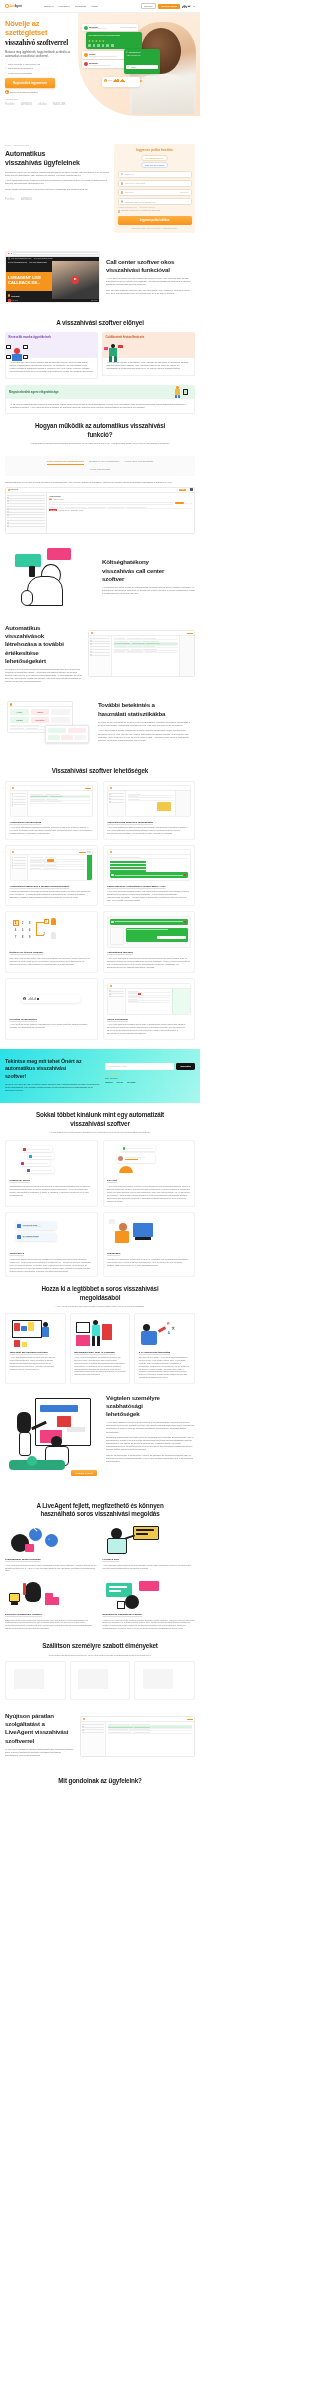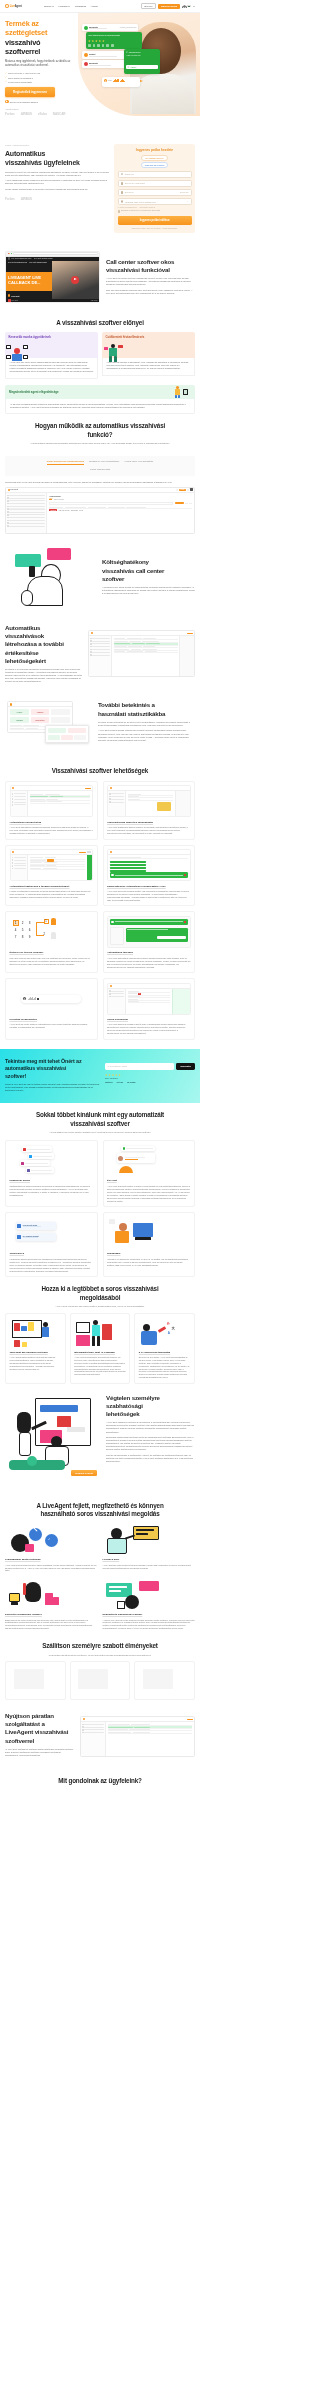--- a/index.html
+++ b/index.html
@@ -56,21 +56,21 @@
   .hero-bg {
     position: absolute; right: 0; top: 0; width: 122px; height: 103px;
     background: linear-gradient(160deg,#fdf0e3 0%, #fde8d4 60%, #fbe2c8 100%);
     border-bottom-left-radius: 60px;
   }
   .hero-inner { position: relative; display: flex; padding: 6px 5px 0 5px; }
   .hero-left { width: 70px; }
   .hero-h1 { font-size: 7.4px; line-height: 9.4px; font-weight: bold; letter-spacing: -0.2px; }
   .hero-h1 .o1 { color: #f7941d; display:block; }
   .hero-h1 .o2 { color: #f7941d; display:block; }
-  .hero-h1 .d1 { color: #222; display:block; }
+  .hero-h1 .d1 { color: #222; display:block;font-family:Liberation Serif, serif; }
   .hero-sub { font-size: 2.7px; line-height: 4.1px; color: #555; margin-top: 3.5px; }
   .hero-list { margin-top: 3.5px; display: flex; flex-direction: column; gap: 1.3px; }
   .hero-list li { list-style: none; font-size: 2.15px; color: #777; display:flex; align-items:center; gap:1px;}
   .tick { color: #f7941d; font-size: 2.4px; }
   .hero-cta {
     margin-top: 4px; background: linear-gradient(180deg,#fcb040,#f7941d);
     color: #fff; font-size: 2.9px; font-weight: bold; text-align: center;
     border-radius: 1.5px; padding: 2.9px 0; width: 50px;
     box-shadow: 0 0.5px 1.5px rgba(247,148,29,.4);
   }
@@ -407,21 +407,21 @@
               <b style="height:1.2px"></b>
           </div>
           <div class="arrow-cur"></div>
         </div>
       </div>
     </div>
 
     <div class="hero-inner">
       <div class="hero-left">
         <div class="hero-h1">
-          <span class="o1">Termék az</span>
+          <span class="o1">Növelje az</span>
           <span class="o2">szettégletset</span>
           <span class="d1">visszahívó szoftverrel</span>
         </div>
         <div class="hero-sub">Mutassa meg ügyfeleinek, hogy érintkezik az ideális az automatikus visszahívási szoftverrel.</div>
         <ul class="hero-list">
           <li>
               <span class="tick">✓</span>
               <span>Több betekintő, 1 ügyfeleknek ára</span>
             </li>
           <li>

